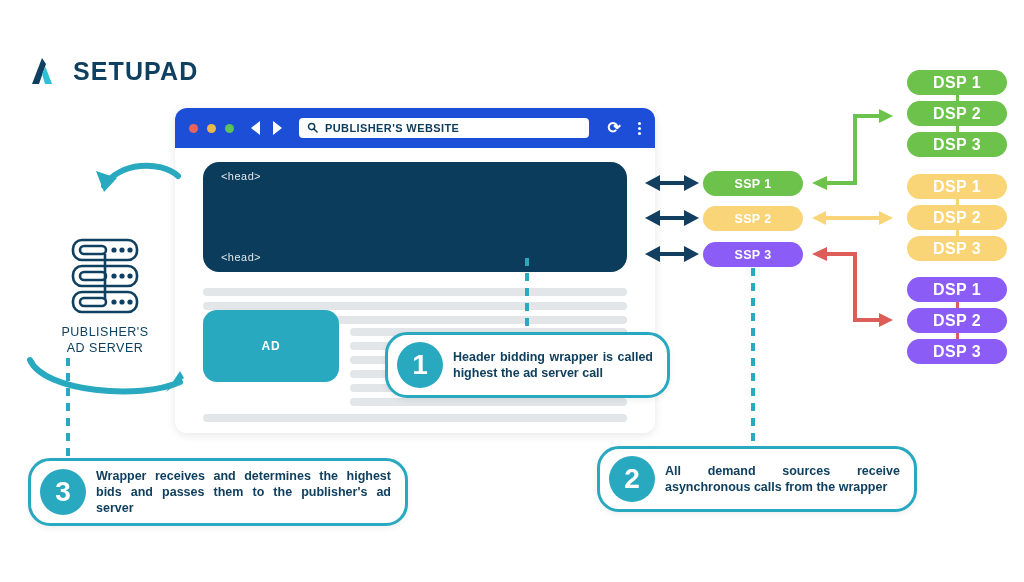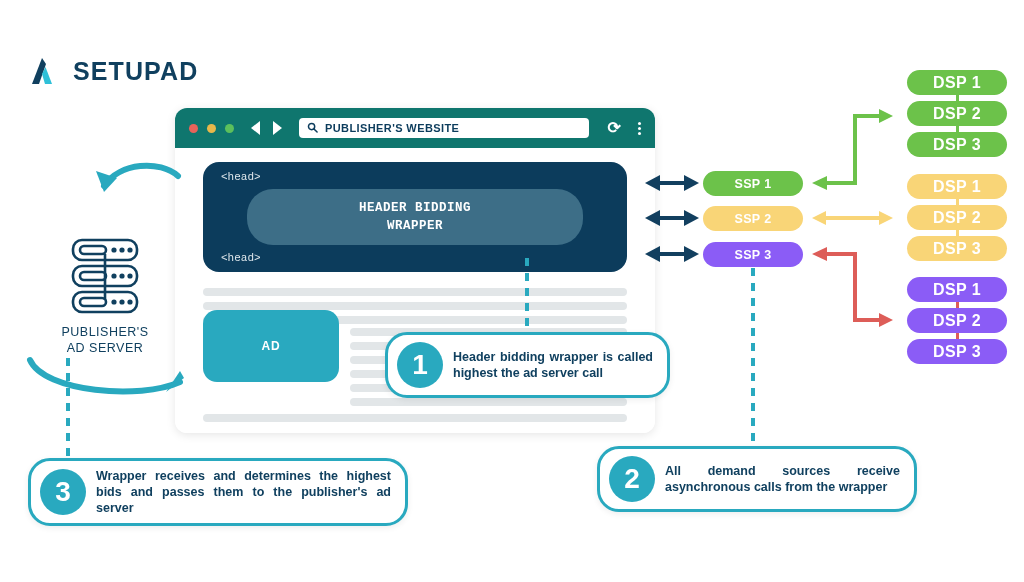--- a/index.html
+++ b/index.html
@@ -25,21 +25,21 @@
 
   
   #browser {
     left: 175px; top: 108px; width: 480px; height: 325px;
     background: #ffffff;
     border-radius: 12px;
     box-shadow: 0 2px 10px rgba(0,0,0,0.10);
     overflow: hidden;
   }
   #chrome {
-    height: 40px; background: #0f766e;
+    height: 40px; background: #1d4ed8;
     display: flex; align-items: center; padding: 0 14px; gap: 9px;
   }
   .dot { width: 9px; height: 9px; border-radius: 50%; }
   .dot.r { background: #e8635a; }
   .dot.y { background: #e8b84b; }
   .dot.g { background: #5cc05c; }
   .nav-tri { width: 0; height: 0; }
   .tri-left {
     border-top: 7px solid transparent; border-bottom: 7px solid transparent;
     border-right: 9px solid #ffffff; margin-left: 8px;
@@ -241,23 +241,20 @@
       <span class="kebab">
           <i></i>
           <i></i>
           <i></i>
         </span>
     </div>
 
     <div id="page">
       <div id="headblock">
         <span class="headtag t">&lt;head&gt;</span>
-        <div id="wrapperbox">
-          <span><span>HEADER BIDDING</span><br><span>WRAPPER</span></span>
-        </div>
         <span class="headtag b">&lt;head&gt;</span>
       </div>
 
       <div class="sk" style="left:28px; top:140px; width:424px;"></div>
       <div class="sk" style="left:28px; top:154px; width:424px;"></div>
       <div class="sk" style="left:28px; top:168px; width:424px;"></div>
 
       <div id="adbox">
         <span>AD</span>
       </div>

